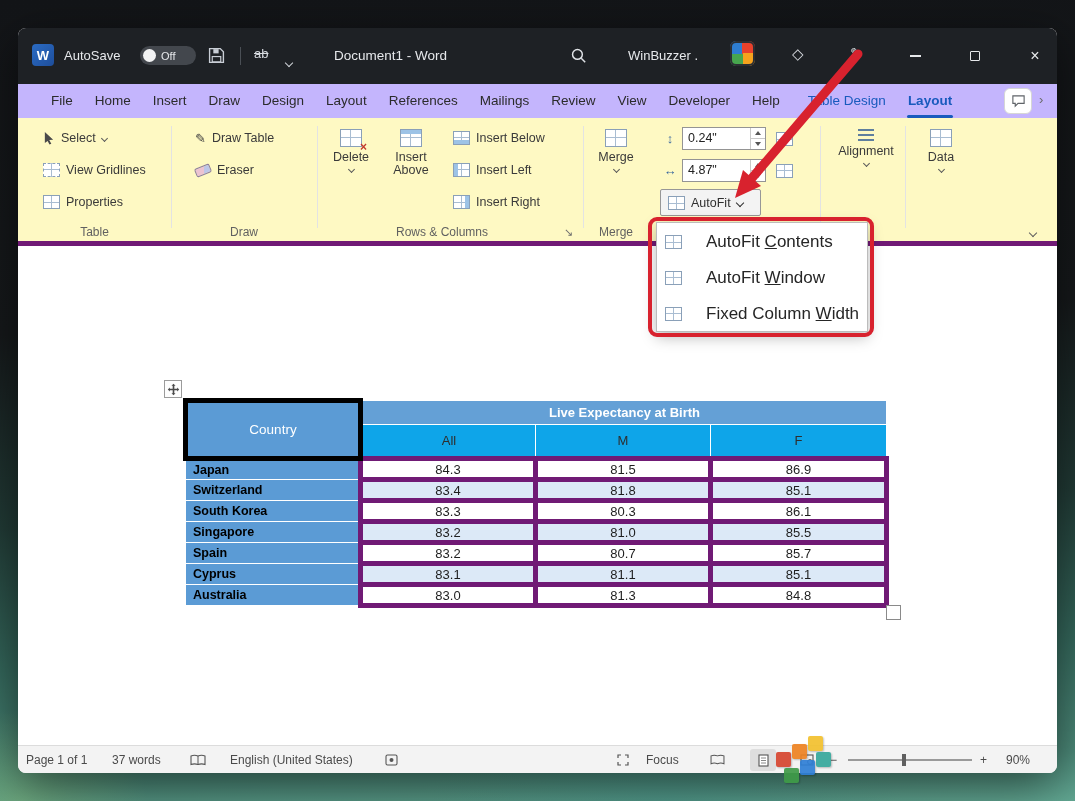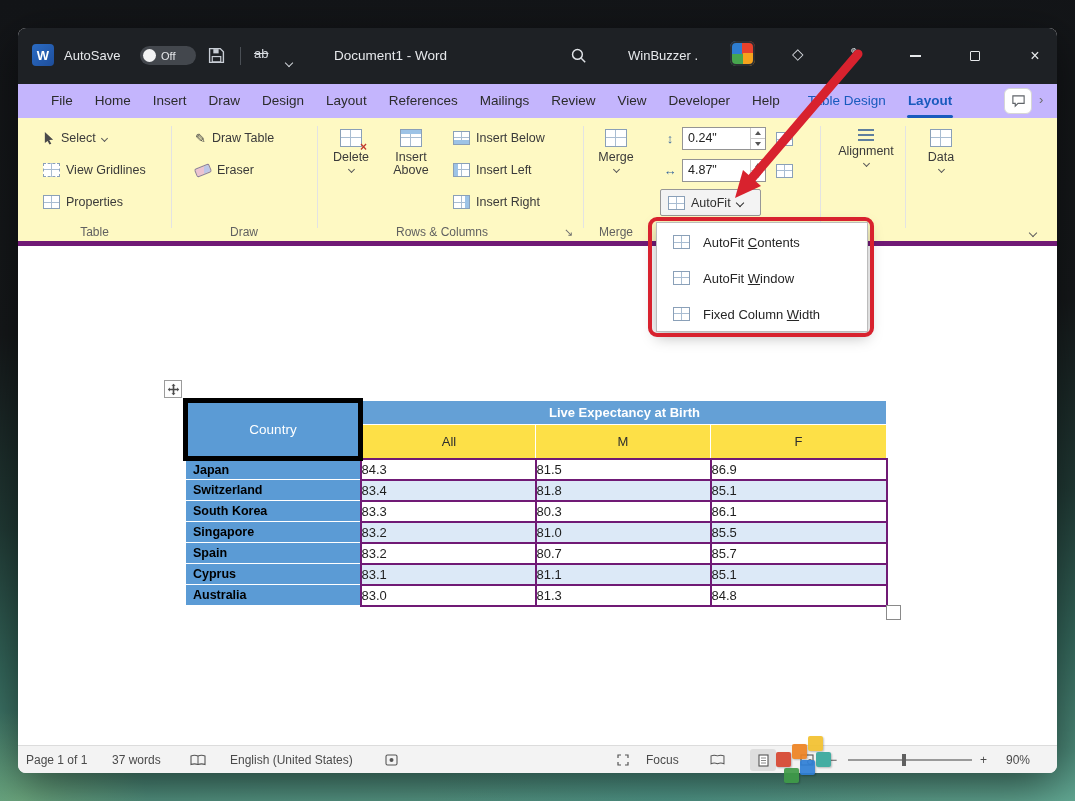--- a/index.html
+++ b/index.html
@@ -67,34 +67,34 @@
 .tri-up{width:0;height:0;border-left:3px solid transparent;border-right:3px solid transparent;border-bottom:4px solid #555}
 .tri-dn{width:0;height:0;border-left:3px solid transparent;border-right:3px solid transparent;border-top:4px solid #555}
 .szicon{position:absolute;font-size:13px;color:#38679e;width:18px;text-align:center}
 .autofit-btn{position:absolute;left:642px;top:71px;width:101px;height:27px;border:1px solid #979797;background:#f3f3f3;border-radius:2px;
   display:flex;align-items:center;gap:6px;padding:0 7px;font-size:12.5px;color:#2f2f2f}
 .collapse-chev{position:absolute;left:1012px;top:104px;color:#5f5f5f}
 .launcher{position:absolute;top:108px;font-size:11px;color:#6e6e6e}
 
 .af-menu{position:absolute;left:638px;top:104px;width:212px;height:110px;background:#fff;border:1px solid #bcbcbc;
   box-shadow:0 5px 14px rgba(0,0,0,.28);z-index:30;padding-top:1px}
-.af-item{height:36px;display:flex;align-items:center;gap:13px;padding-left:16px;font-size:13px;color:#262626}
+.af-item{height:36px;display:flex;align-items:center;gap:24px;padding-left:8px;font-size:17px;color:#262626}
 .af-item .mn{text-decoration:underline}
 .redbox{position:absolute;left:630px;top:99px;width:226px;height:120px;border:4px solid #d8222e;border-radius:9px;z-index:40;pointer-events:none}
 
 .doc{position:absolute;left:0;top:218px;width:100%;height:499px;background:#fff}
 .move-handle{position:absolute;left:146px;top:134px;width:18px;height:18px;border:1px solid #9b9b9b;background:#fdfdfd;display:flex;align-items:center;justify-content:center}
 .resize-handle{position:absolute;left:868px;top:359px;width:15px;height:15px;border:1px solid #8a8a8a;background:#fff}
 .doc-table{position:absolute;left:165px;top:152px;border-collapse:collapse;table-layout:fixed;width:701px;font-size:13px}
 .doc-table th,.doc-table td{overflow:hidden;white-space:nowrap}
 .doc-table .corner{background:#5b9bd5;color:#fff;font-weight:normal;font-size:13.5px;text-align:center;border:5px solid #000000}
 .doc-table .group{background:#64a0d6;color:#fff;font-weight:bold;text-align:center;border:1px solid #fff}
-.doc-table .sub{background:#fde047;color:#2e2e2e;font-weight:normal;text-align:center;border:1px solid #fff}
+.doc-table .sub{background:#0ea5e9;color:#2e2e2e;font-weight:normal;text-align:center;border:1px solid #fff}
 .doc-table .cname{background:#5b9bd5;color:#000000;font-weight:bold;font-size:12.5px;padding-left:7px;border:1px solid #fff}
-.doc-table .val{color:#1e1e1e;border:2px solid #701a75;background:#fff}
+.doc-table .val{text-align:center;color:#1e1e1e;border:5px solid #701a75;background:#fff}
 .doc-table tr.band .val{background:#dce9f7}
 
 .statusbar{position:absolute;left:0;top:717px;width:100%;height:28px;background:#f3f3f3;border-top:1px solid #dcdcdc;font-size:12px;color:#4a4a4a}
 .statusbar .it{position:absolute;top:7px;white-space:nowrap}
 .zoom-track{position:absolute;left:830px;top:13px;width:124px;height:2px;background:#9a9a9a}
 .zoom-thumb{position:absolute;left:884px;top:8px;width:4px;height:12px;background:#5f5f5f}
 .viewbtn{position:absolute;top:3px;width:26px;height:22px;display:flex;align-items:center;justify-content:center;border-radius:3px}
 .viewbtn.on{background:#dedede}
 
 .annot{position:absolute;inset:0;z-index:90;pointer-events:none}

